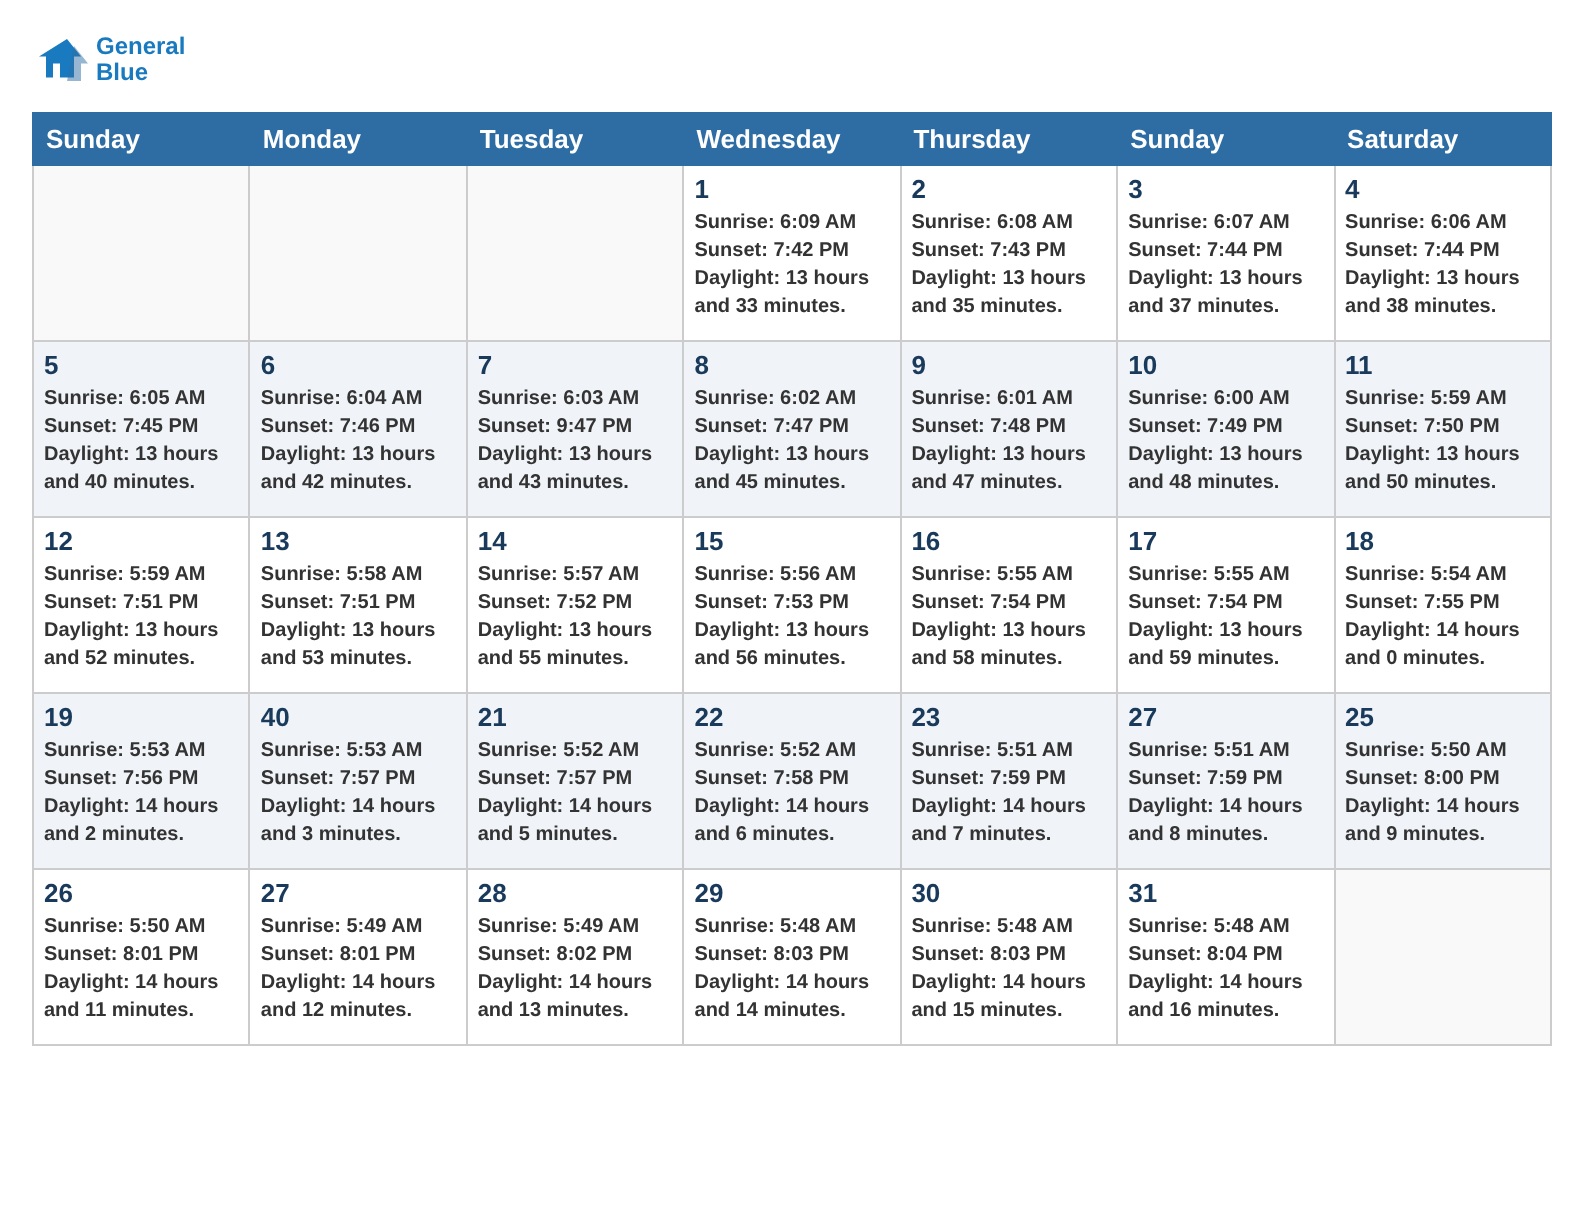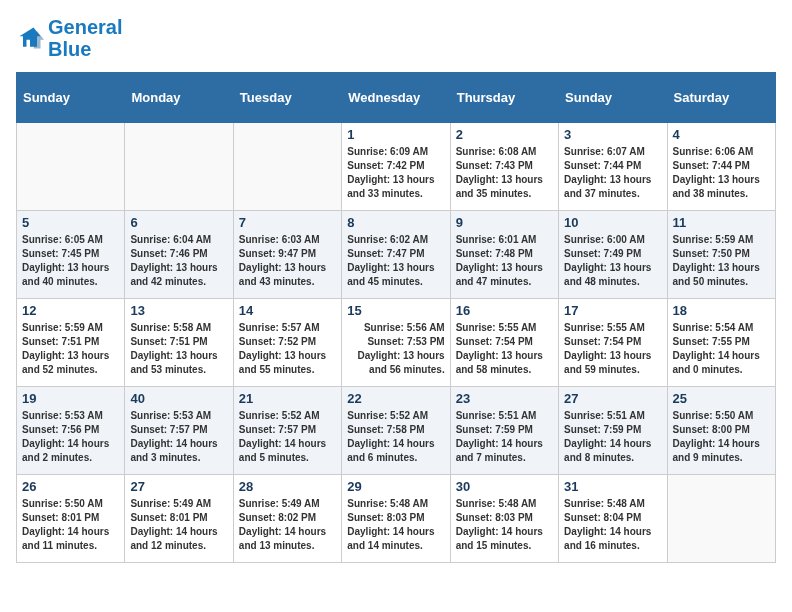--- a/index.html
+++ b/index.html
@@ -15,21 +15,21 @@
       justify-content: space-between;
       align-items: flex-start;
       margin-bottom: 12px;
     }
     .logo {
       display: flex;
       align-items: center;
       gap: 4px;
     }
     .logo-text {
-      font-size: 20px;
+      font-size: 12px;
       font-weight: bold;
       color: #1a3a5c;
       line-height: 1.1;
     }
     .logo-text span {
       color: #1a7abf;
     }
     .logo-icon {
       width: 28px;
       height: 28px;
@@ -49,21 +49,21 @@
     }
     .calendar {
       width: 100%;
       border-collapse: collapse;
       font-size: 11px;
     }
     .calendar th {
       background: #2e6da4;
       color: #fff;
       text-align: left;
-      padding: 17px 6px;
+      padding: 5px 6px;
       font-size: 13px;
       font-weight: bold;
       border: 1px solid #2e6da4;
     }
     .calendar td {
       border: 1px solid #ccc;
       vertical-align: top;
       padding: 4px 5px;
       width: calc(100% / 7);
       height: 88px;
@@ -225,21 +225,21 @@
         </td>
         <td>
           <span class="day-num">14</span>
           <div class="day-info" style="white-space: pre-line;">Sunrise: 5:57 AM
 Sunset: 7:52 PM
 Daylight: 13 hours
 and 55 minutes.</div>
         </td>
         <td>
           <span class="day-num">15</span>
-          <div class="day-info" style="white-space: pre-line; text-align: right;">Sunrise: 5:56 AM
+          <div class="day-info" style="white-space: pre-line;">Sunrise: 5:56 AM
 Sunset: 7:53 PM
 Daylight: 13 hours
 and 56 minutes.</div>
         </td>
         <td>
           <span class="day-num">16</span>
           <div class="day-info" style="white-space: pre-line;">Sunrise: 5:55 AM
 Sunset: 7:54 PM
 Daylight: 13 hours
 and 58 minutes.</div>

